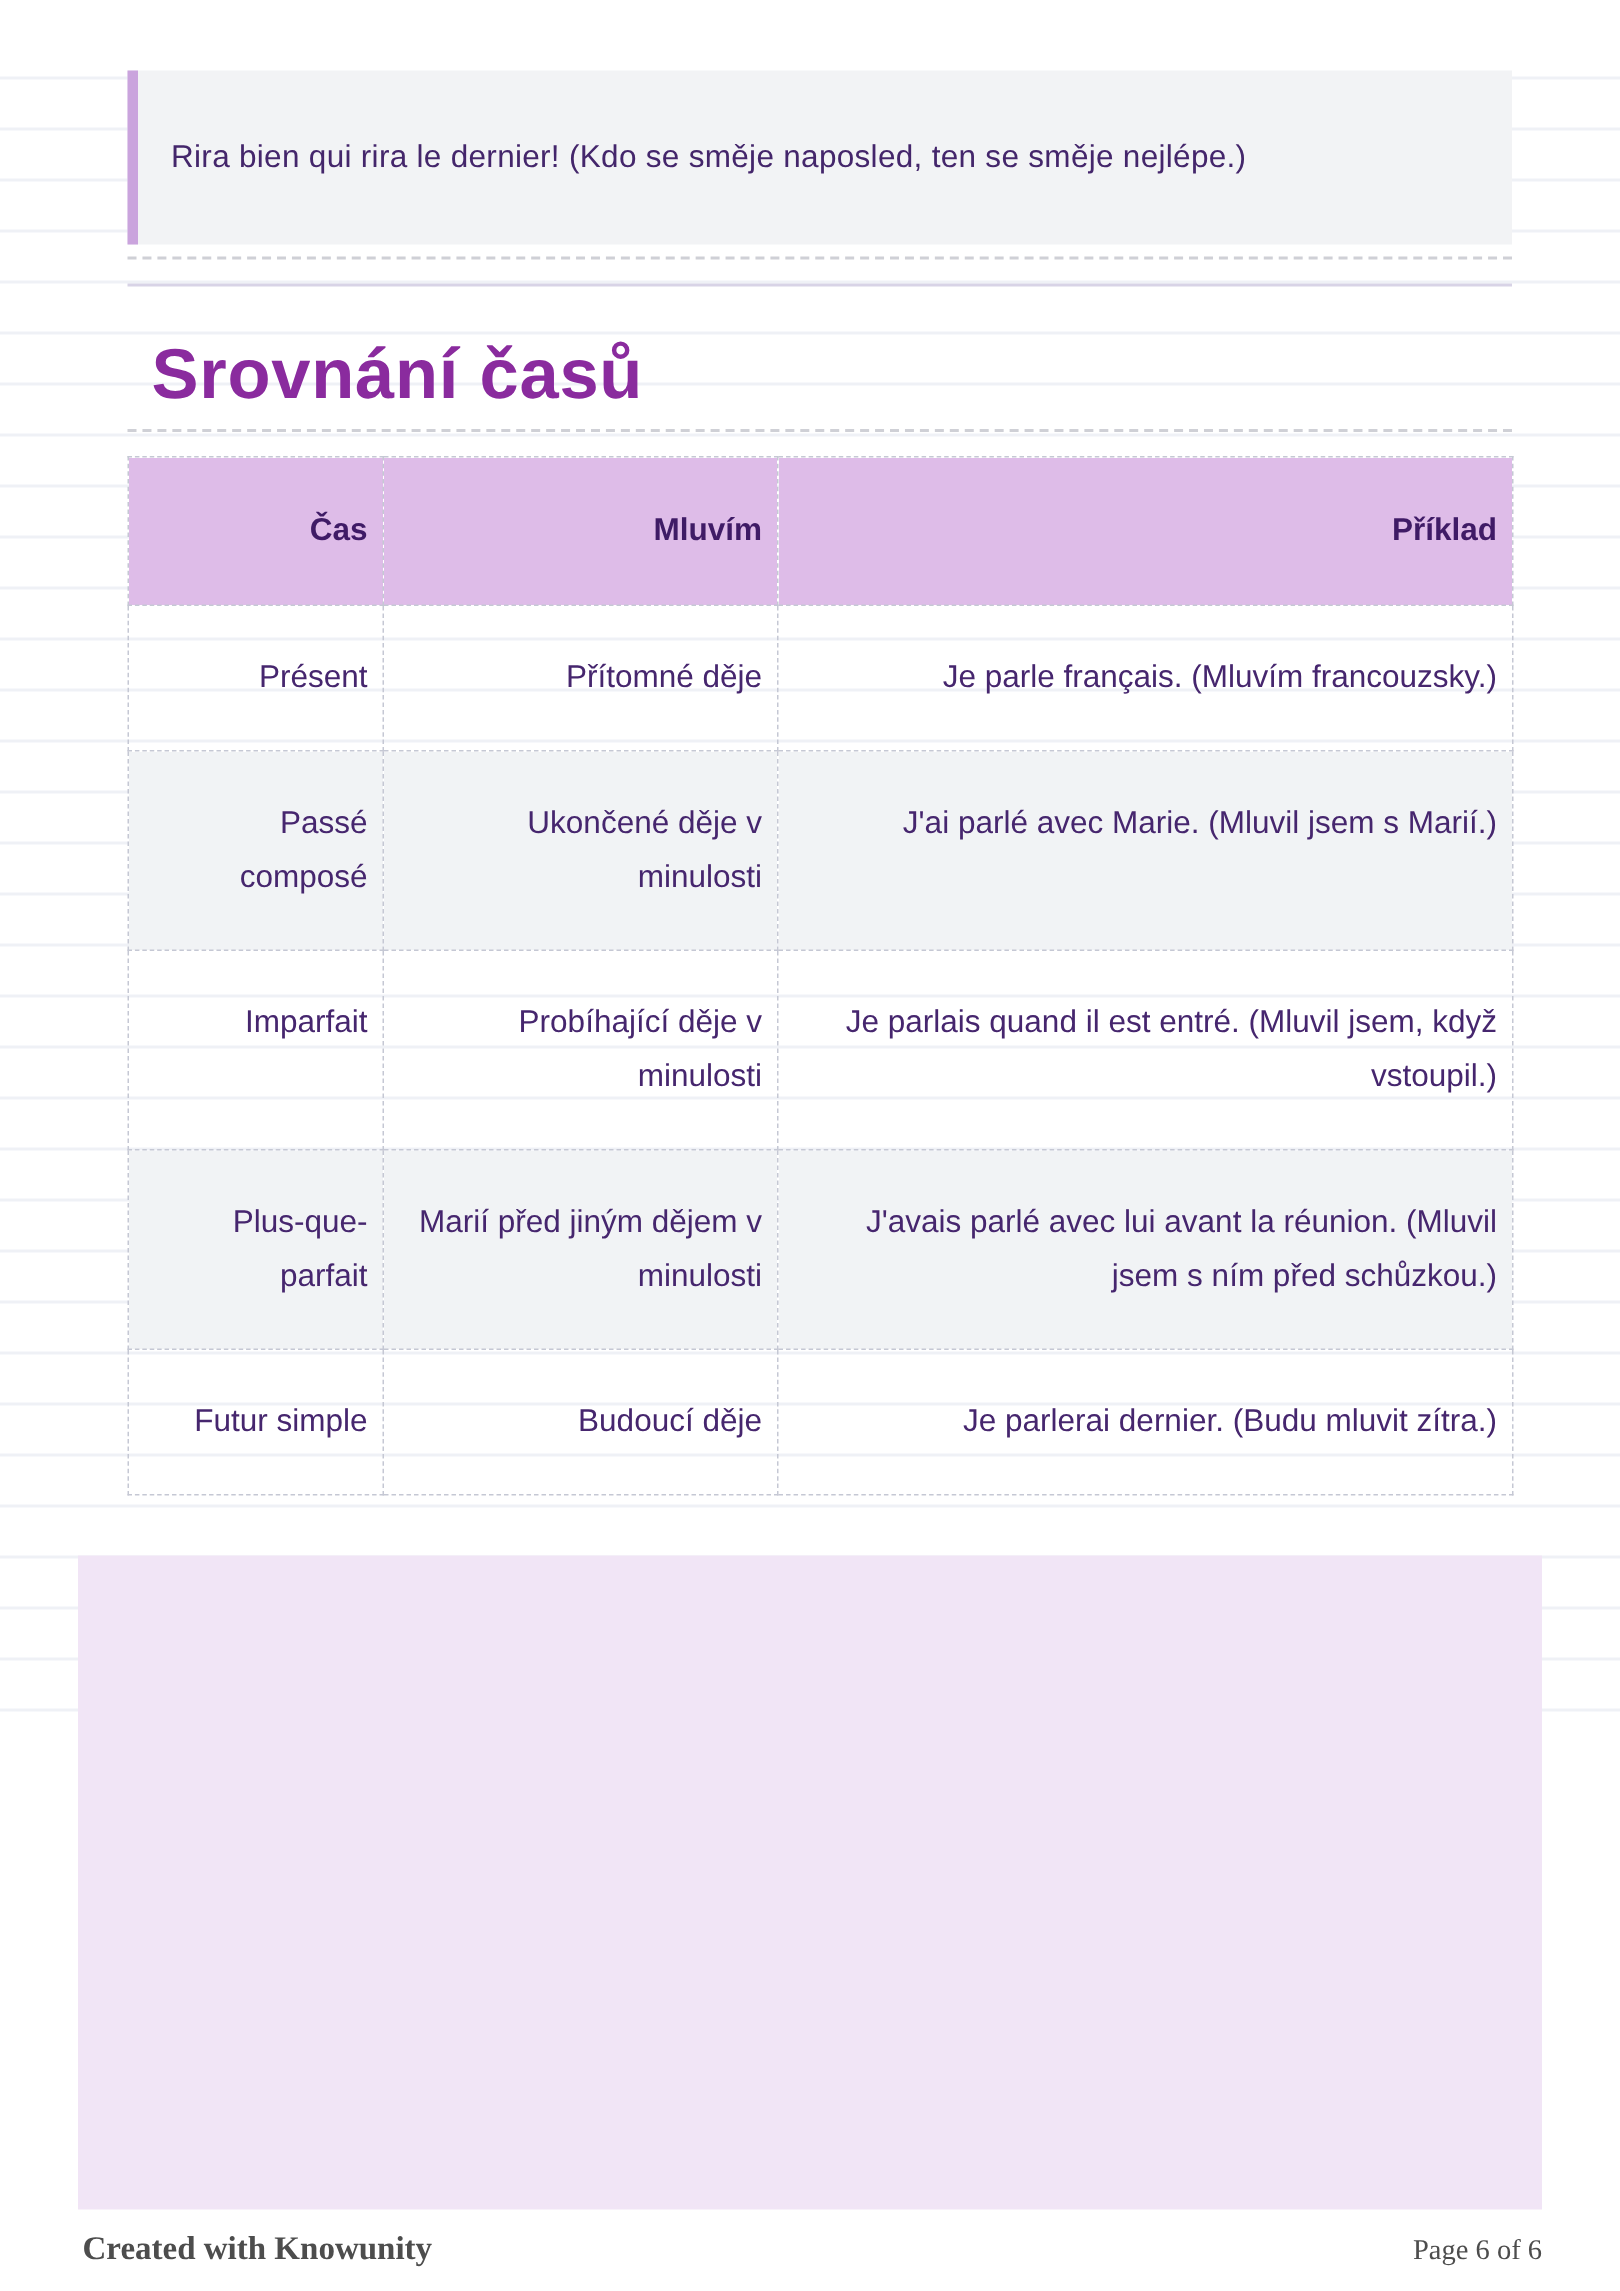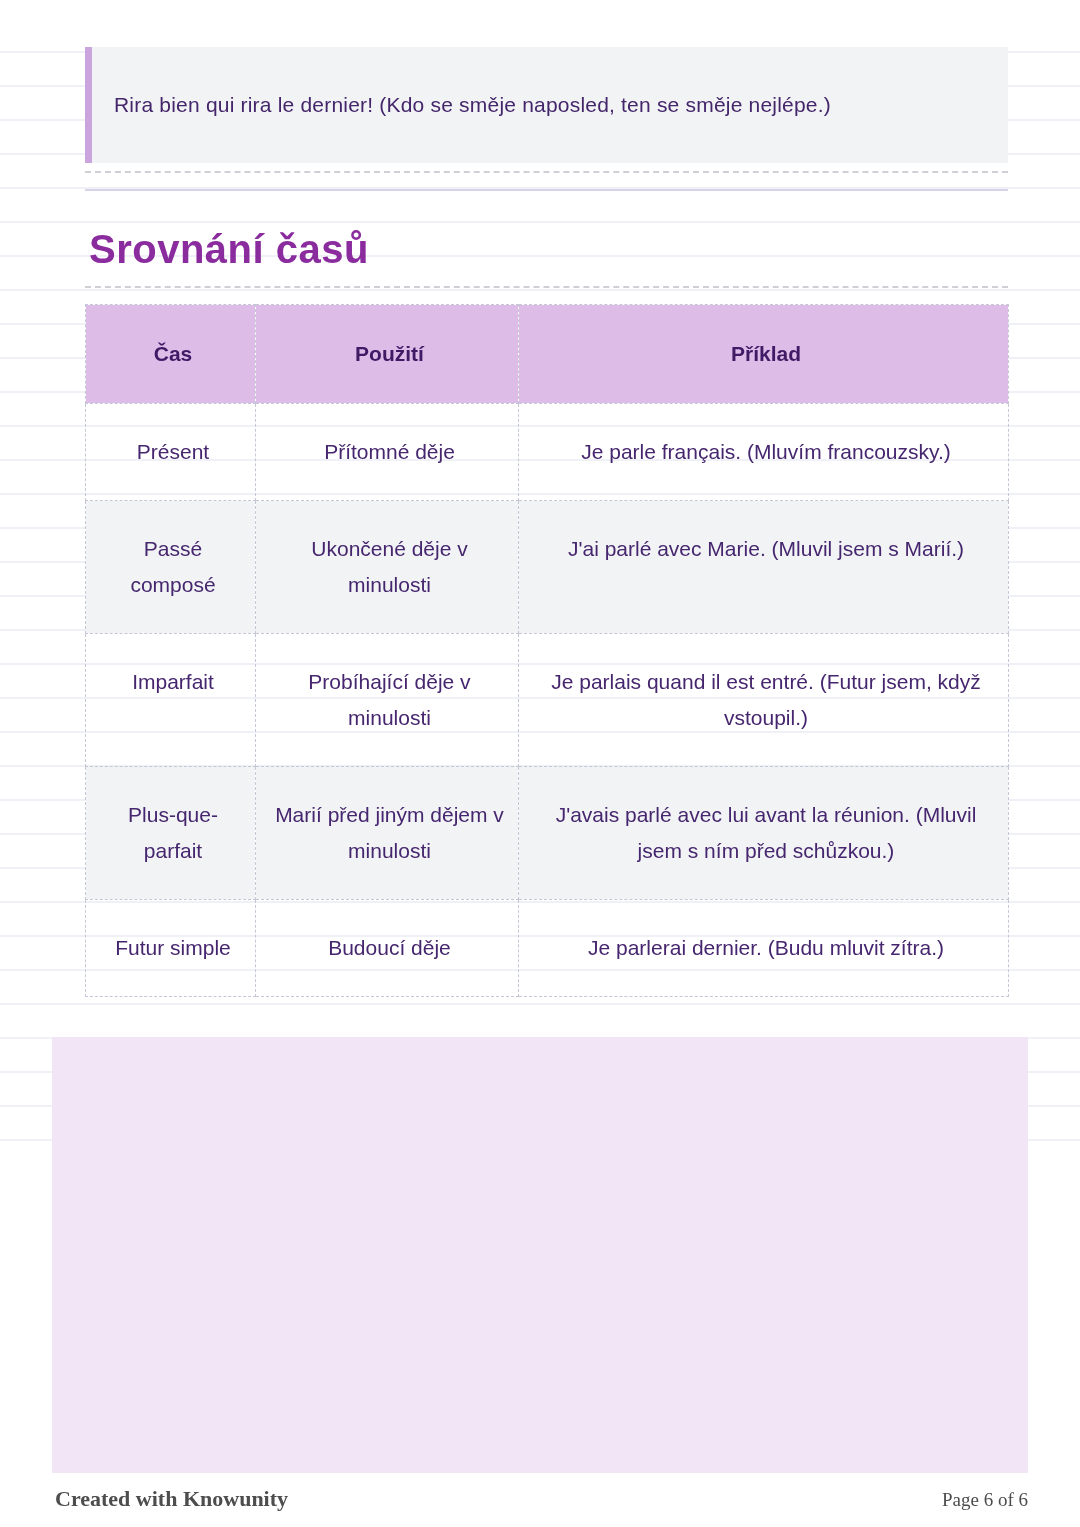--- a/index.html
+++ b/index.html
@@ -32,36 +32,36 @@
   }
   .dashed-rule{
     border:none;border-top:2px dashed #cfd0d6;
     margin:0;height:0;
   }
   .rule-after-quote{margin-top:8px;}
   .solid-divider{
     border:none;height:2px;background:#d8d3e6;margin:16px 0 0 0;
   }
   h1.section-title{
-    margin:34px 0 0 4px;
-    font-size:40px;line-height:48px;
+    margin:34px 0 0 16px;
+    font-size:47px;line-height:48px;
     font-weight:800;color:#8a2b9e;letter-spacing:.5px;
   }
   .rule-after-title{margin-top:13px;}
   
   table.cmp{
     margin-top:16px;
     width:923px;border-collapse:collapse;table-layout:fixed;
   }
   table.cmp col.c1{width:170px;}
   table.cmp col.c2{width:263px;}
   table.cmp col.c3{width:490px;}
   table.cmp th,table.cmp td{
     border:1px dashed #c5c8d4;
-    text-align:center;vertical-align:top;
+    text-align:right;vertical-align:top;
     padding:30px 10px 30px 15px;
     font-size:21px;line-height:36px;
     overflow:hidden;
   }
   table.cmp th{
     background:#debce8;
     color:#3f1b66;font-weight:bold;
     padding-top:31px;padding-bottom:31px;
   }
   table.cmp td{color:#46266e;}
@@ -101,39 +101,39 @@
 
     <table class="cmp">
       <colgroup>
           <col class="c1">
           <col class="c2">
           <col class="c3">
         </colgroup>
       <thead>
         <tr>
             <th>Čas</th>
-            <th>Použití</th>
+            <th>Mluvím</th>
             <th>Příklad</th>
           </tr>
       </thead>
       <tbody>
           <tr>
             <td>Présent</td>
             <td>Přítomné děje</td>
             <td>Je parle français. (Mluvím francouzsky.)</td>
           </tr>
           <tr class="alt">
             <td>Passé composé</td>
             <td>Ukončené děje v minulosti</td>
             <td>J'ai parlé avec Marie. (Mluvil jsem s Marií.)</td>
           </tr>
           <tr>
             <td>Imparfait</td>
             <td>Probíhající děje v minulosti</td>
-            <td>Je parlais quand il est entré. (Futur jsem, když vstoupil.)</td>
+            <td>Je parlais quand il est entré. (Mluvil jsem, když vstoupil.)</td>
           </tr>
           <tr class="alt">
             <td>Plus-que-parfait</td>
             <td>Marií před jiným dějem v minulosti</td>
             <td>J'avais parlé avec lui avant la réunion. (Mluvil jsem s ním před schůzkou.)</td>
           </tr>
           <tr>
             <td>Futur simple</td>
             <td>Budoucí děje</td>
             <td>Je parlerai dernier. (Budu mluvit zítra.)</td>

